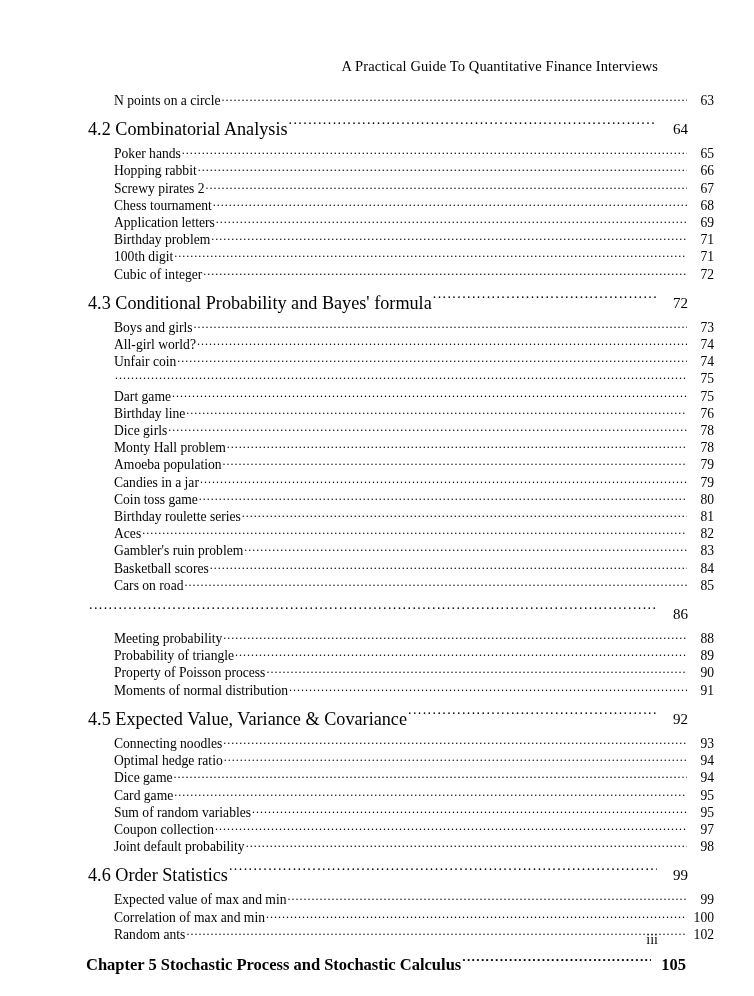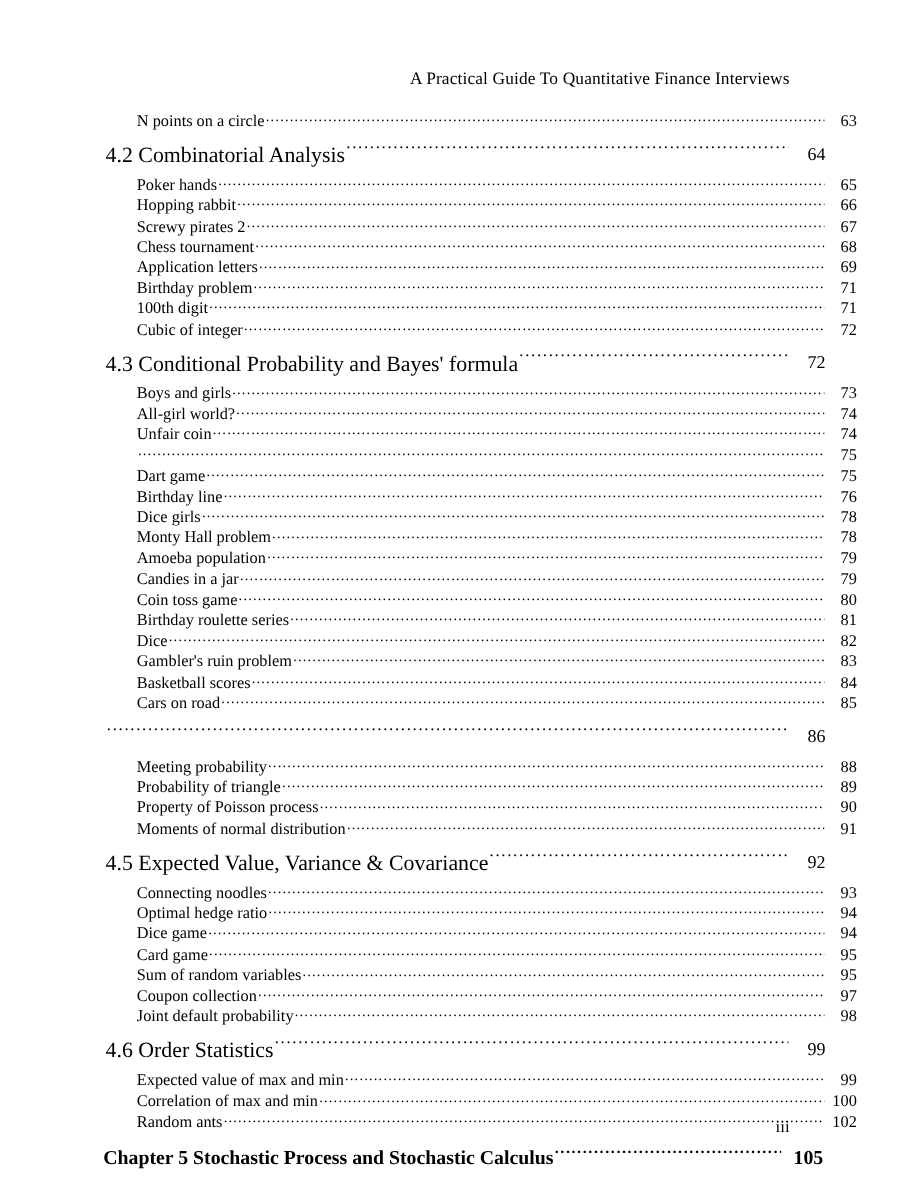--- a/index.html
+++ b/index.html
@@ -218,21 +218,21 @@
         <span class="label">Coin toss game</span>
         <span class="dots">...............................................................................................................................................................................................</span>
         <span class="page-no">80</span>
       </div>
       <div class="row lvl-sub">
         <span class="label">Birthday roulette series</span>
         <span class="dots">...............................................................................................................................................................................................</span>
         <span class="page-no">81</span>
       </div>
       <div class="row lvl-sub">
-        <span class="label">Dice</span>
+        <span class="label">Aces</span>
         <span class="dots">...............................................................................................................................................................................................</span>
         <span class="page-no">82</span>
       </div>
       <div class="row lvl-sub">
         <span class="label">Gambler's ruin problem</span>
         <span class="dots">...............................................................................................................................................................................................</span>
         <span class="page-no">83</span>
       </div>
       <div class="row lvl-sub">
         <span class="label">Basketball scores</span>

